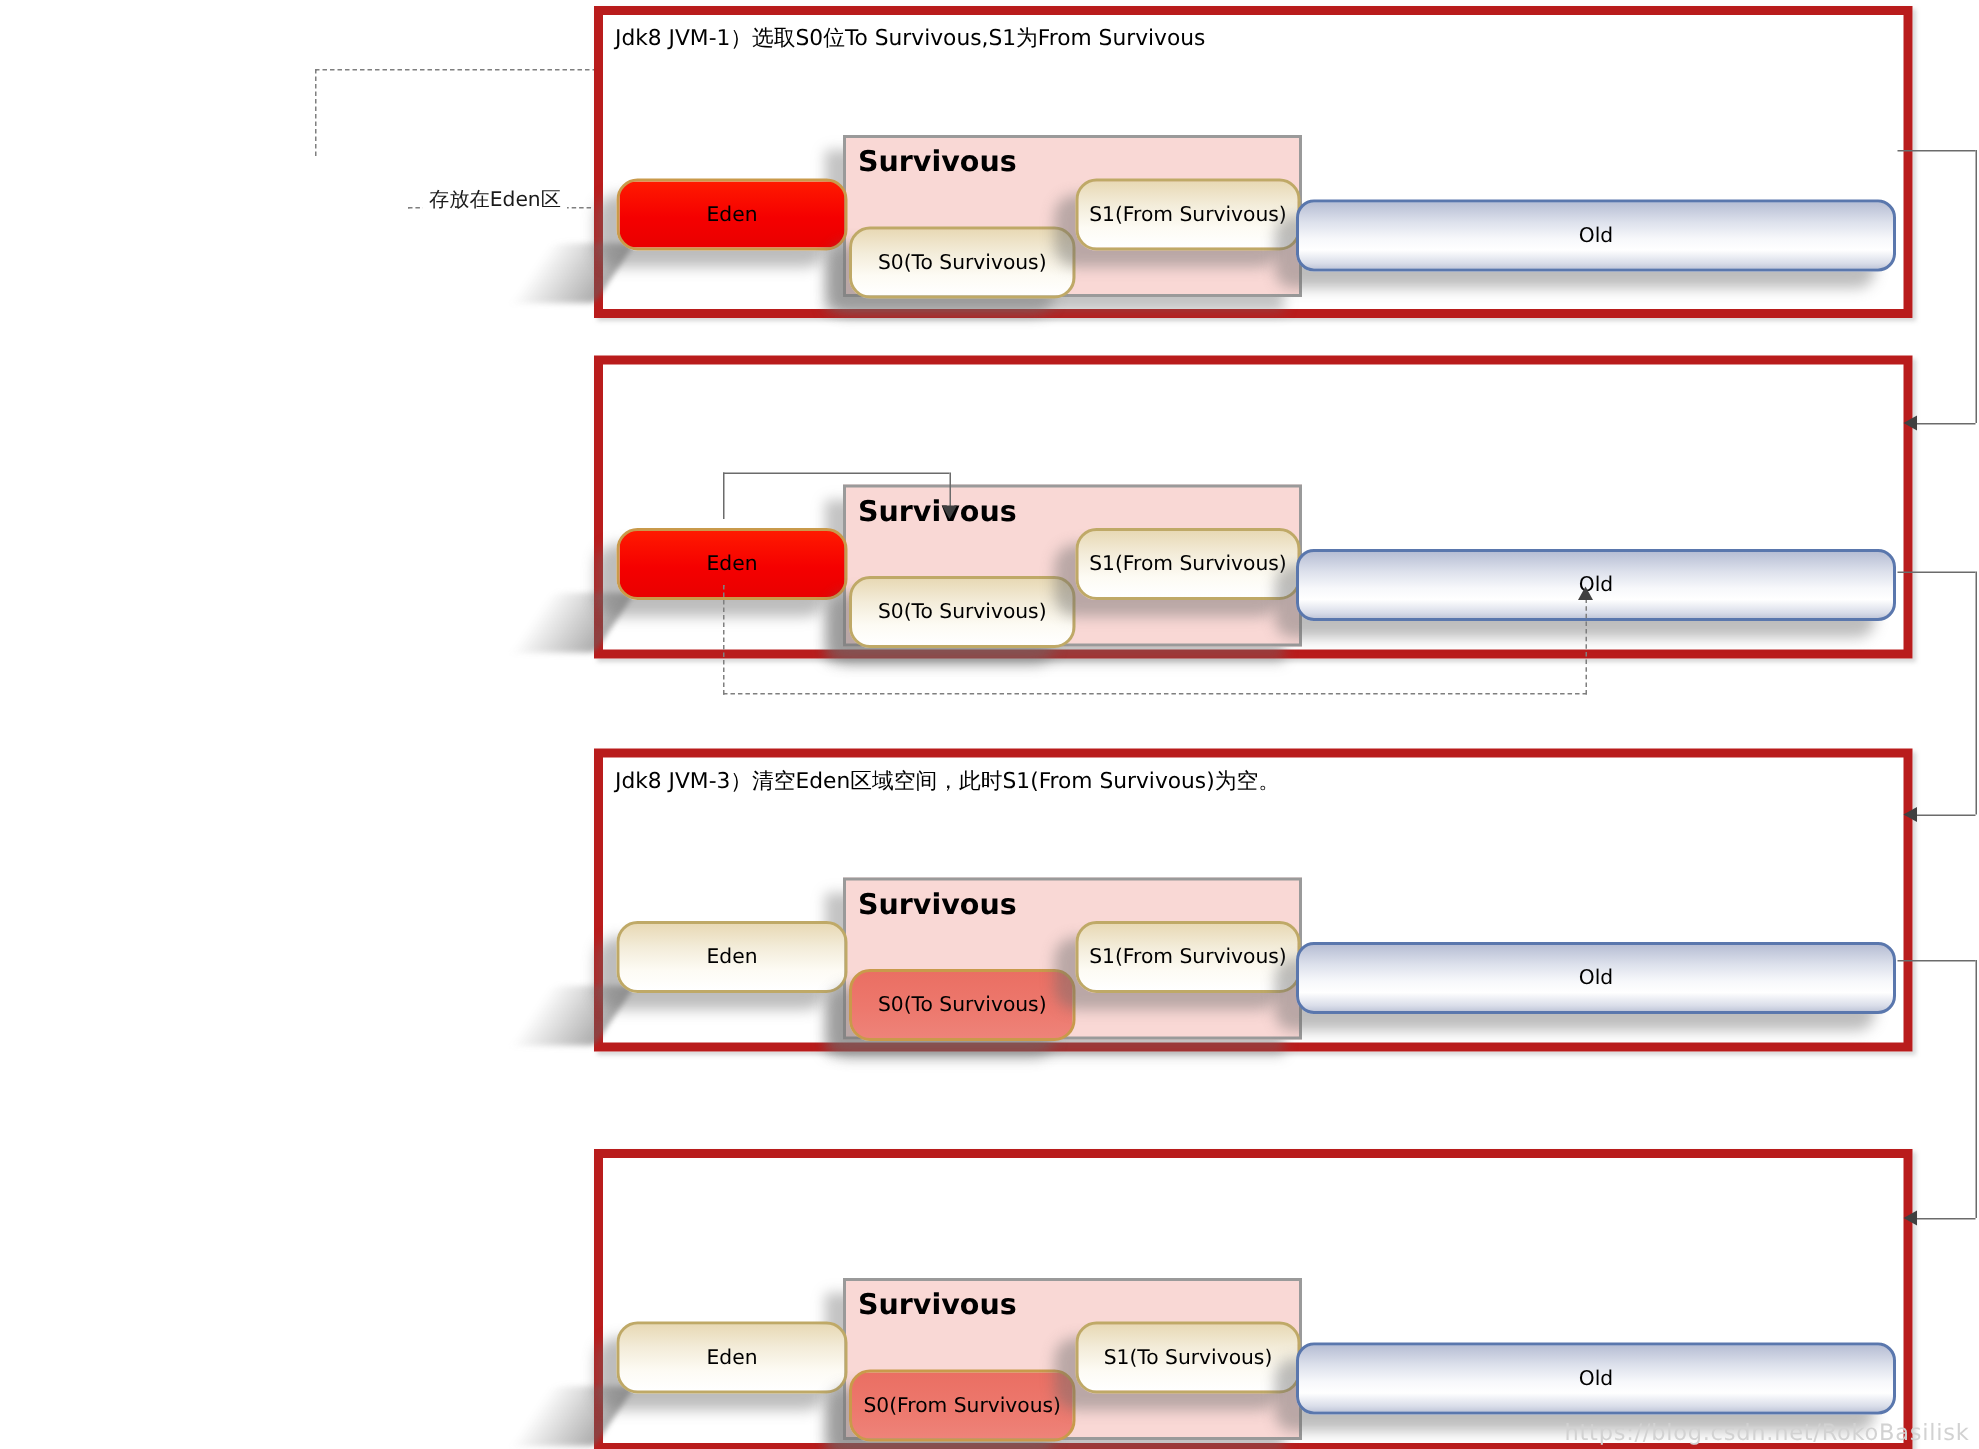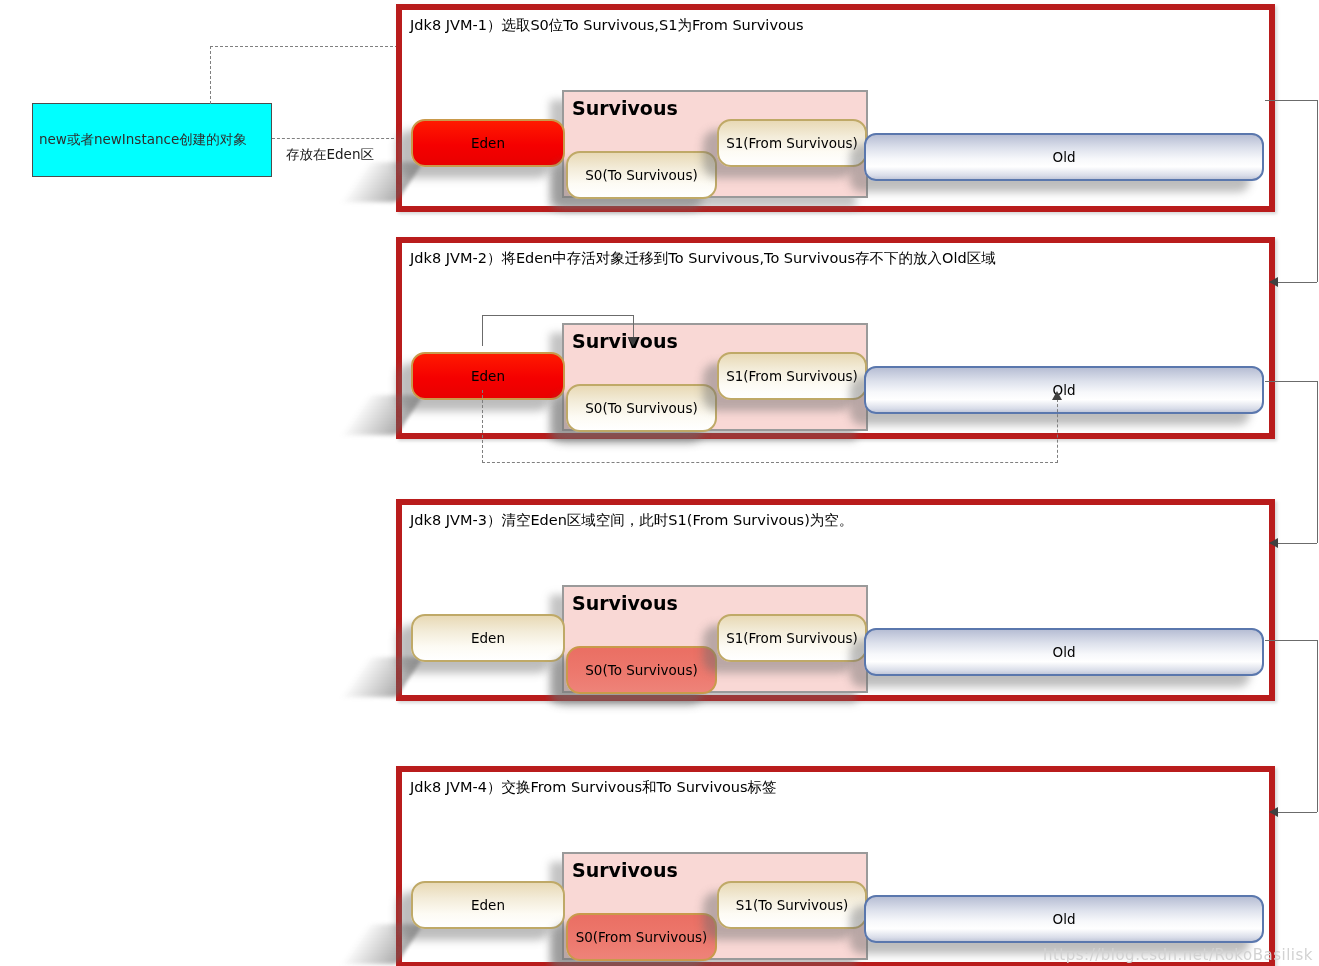--- a/index.html
+++ b/index.html
@@ -55,49 +55,45 @@
   .arr-right{border-top:5px solid transparent;border-bottom:5px solid transparent;border-left:9px solid #404040;}
   .line-label{position:absolute;background:#fff;padding:0 4px;font-size:13.5px;color:#1a1a1a;white-space:nowrap;}
 
   .watermark{position:absolute;right:6px;bottom:2px;font-size:15px;color:#d2d2d2;letter-spacing:.5px;}
 </style>
 </head>
 <body>
 
 <div id="canvas">
 
-  <div class="source-box">
-    <span>new或者newInstance创建的对象</span>
-  </div>
 
   <div class="vline dashed" style="left:210px;top:46px;height:57px;"></div>
   <div class="hline dashed" style="left:210px;top:46px;width:847px;"></div>
   <div class="vline dashed" style="left:1057px;top:46px;height:62px;"></div>
   <div class="arr arr-down" style="left:1052px;top:106px;"></div>
   <div class="line-label" style="left:432px;top:37px;">对象太大，或者超过了设定的阈值-XX:PretenureSizeThresold</div>
 
   <div class="hline dashed" style="left:272px;top:138px;width:126px;"></div>
   <div class="arr arr-right" style="left:396px;top:133px;"></div>
-  <div class="line-label" style="left:282px;top:146px;">存放在Eden区</div>
+  <div class="line-label" style="left:282px;top:124px;">存放在Eden区</div>
 
   <section class="panel" style="top:4px;height:196px;">
     <div class="panel-shadow"></div>
     <div class="panel-title">Jdk8 JVM-1）选取S0位To Survivous,S1为From Survivous</div>
     <div class="survivous">
       <div class="surv-label">Survivous</div>
     </div>
     <div class="region eden-pos red">Eden</div>
     <div class="region s0-pos beige">S0(To Survivous)</div>
     <div class="region s1-pos beige">S1(From Survivous)</div>
     <div class="region old-pos old">Old</div>
   </section>
 
   <section class="panel" style="top:237px;height:190px;">
     <div class="panel-shadow"></div>
-    <div class="panel-title">Jdk8 JVM-2）将Eden中存活对象迁移到To Survivous,To Survivous存不下的放入Old区域</div>
     <div class="survivous">
       <div class="surv-label">Survivous</div>
     </div>
     <div class="region eden-pos red">Eden</div>
     <div class="region s0-pos beige">S0(To Survivous)</div>
     <div class="region s1-pos beige">S1(From Survivous)</div>
     <div class="region old-pos old">Old</div>
   </section>
 
   <div class="vline" style="left:482px;top:315px;height:31px;border-left-width:1.5px;"></div>
@@ -117,21 +113,20 @@
       <div class="surv-label">Survivous</div>
     </div>
     <div class="region eden-pos beige">Eden</div>
     <div class="region s0-pos salmon">S0(To Survivous)</div>
     <div class="region s1-pos beige">S1(From Survivous)</div>
     <div class="region old-pos old">Old</div>
   </section>
 
   <section class="panel" style="top:766px;height:190px;">
     <div class="panel-shadow"></div>
-    <div class="panel-title">Jdk8 JVM-4）交换From Survivous和To Survivous标签</div>
     <div class="survivous">
       <div class="surv-label">Survivous</div>
     </div>
     <div class="region eden-pos beige">Eden</div>
     <div class="region s0-pos salmon">S0(From Survivous)</div>
     <div class="region s1-pos beige">S1(To Survivous)</div>
     <div class="region old-pos old">Old</div>
   </section>
 
   <div class="hline" style="left:1265px;top:100px;width:52px;border-top-width:1.5px;"></div>

